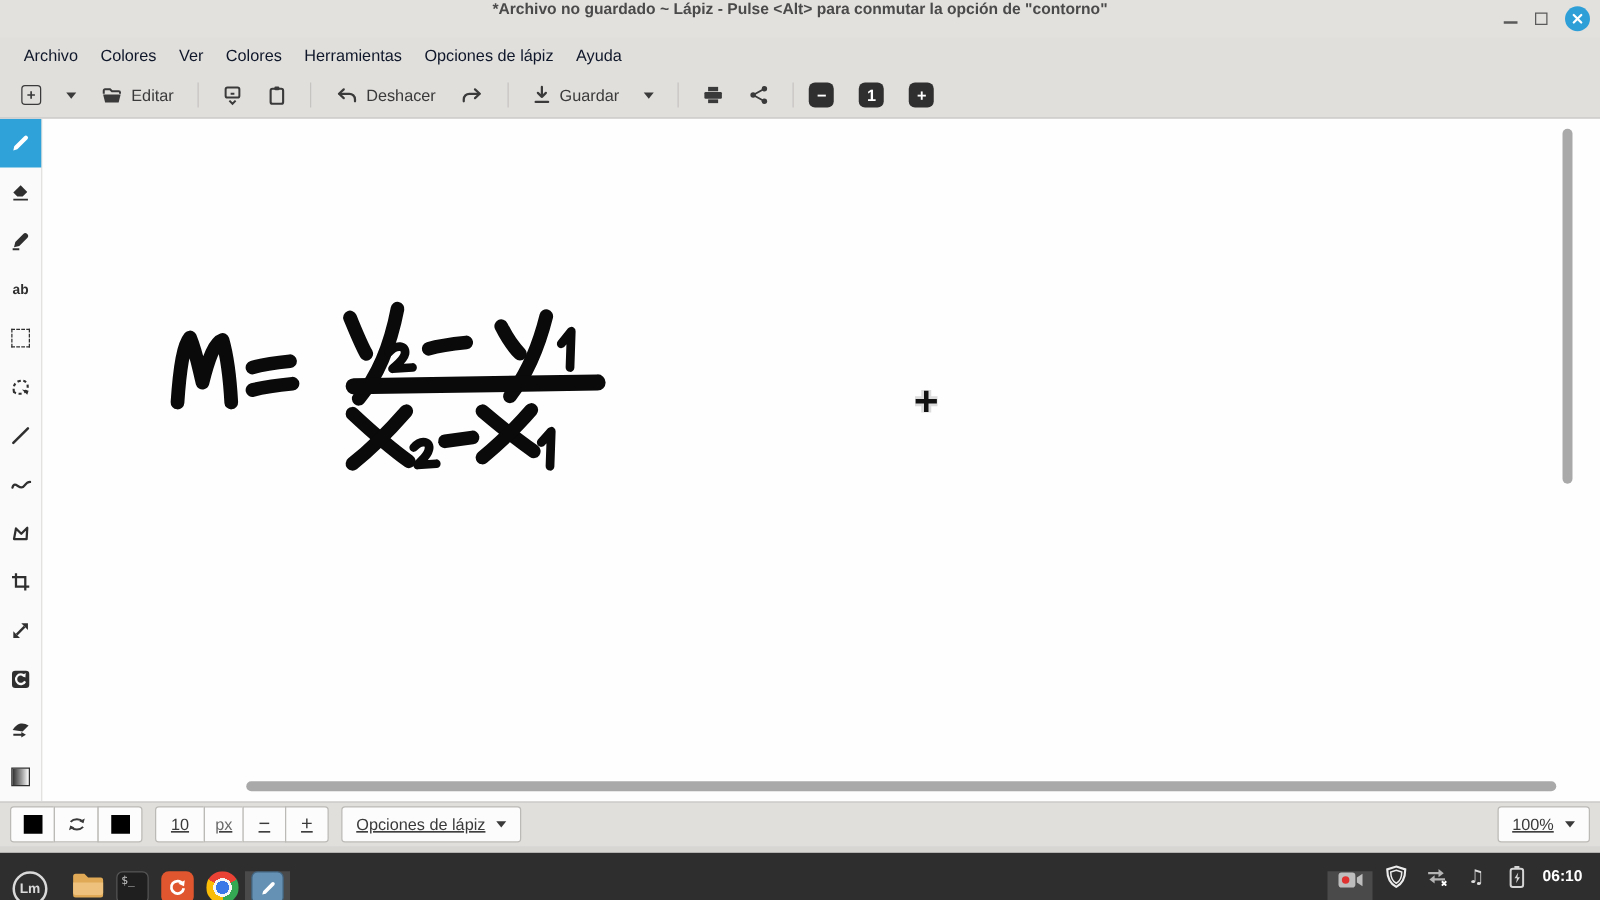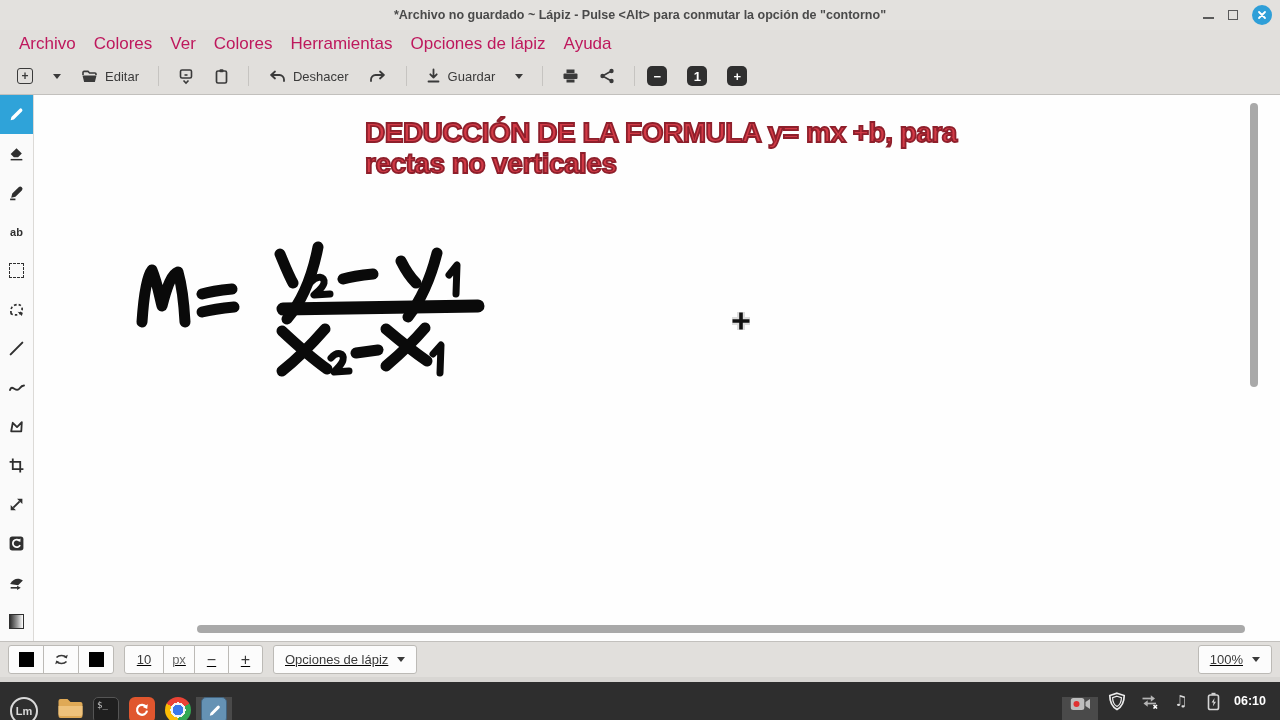--- a/index.html
+++ b/index.html
@@ -1,30 +1,30 @@
 <!DOCTYPE html>
 <html><head>
 <meta charset="utf-8">
 <style>
   * { margin:0; padding:0; box-sizing:border-box; }
   html,body { width:1280px; height:720px; overflow:hidden; font-family:"Liberation Sans", sans-serif; }
   .app { height:682px; display:flex; flex-direction:column; background:#e1dfdc; }
 
   
-  .titlebar { height:30px; display:flex; align-items:center; position:relative; background:#e3e1de; }
+  .titlebar { height:30px; display:flex; position:relative; background:#e3e1de; }
   .titlebar .title { flex:1; text-align:center; font-size:12.5px; font-weight:bold; color:#4a4a4a; }
   .win-controls { position:absolute; right:8px; top:0; height:30px; display:flex; align-items:center; gap:14px; }
   .minimize-bar { width:11px; height:2px; background:#5a5a5a; margin-top:6px; }
   .restore-sq { width:10px; height:10px; border:1.6px solid #5a5a5a; position:relative; background:#e3e1de; }
   .restore-sq::after { content:""; position:absolute; right:-4px; top:-4px; width:8px; height:8px; border:1.6px solid #8a8a8a; z-index:-1; }
   .close-btn { width:20px; height:20px; border-radius:50%; background:#2f9fd8; display:flex; align-items:center; justify-content:center; }
 
   
   .menubar { height:28px; display:flex; align-items:center; padding-left:10px; gap:0; }
-  .menu-item { font-size:17px; color:#be185d; padding:4px 9px; cursor:default; }
+  .menu-item { font-size:13px; color:#0f172a; padding:4px 9px; cursor:default; }
 
   
   .toolbar { height:37px; display:flex; align-items:center; padding:0 10px; gap:6px; border-bottom:1px solid #c2c0bd; }
   .tbtn { display:flex; align-items:center; gap:7px; padding:4px 7px; border-radius:3px; color:#3a3a3a; font-size:13px; }
   .tsep { width:1px; height:20px; background:#c6c4c1; margin:0 6px; }
   .caret { width:0; height:0; border-left:4px solid transparent; border-right:4px solid transparent; border-top:5px solid #3a3a3a; }
   .newdoc-sq { width:16px; height:16px; border:1.7px solid #3a3a3a; border-radius:3px; display:flex; align-items:center; justify-content:center; font-size:12px; font-weight:bold; line-height:1; color:#3a3a3a; }
   .dark-sq-btn { width:20px; height:20px; background:#2f2f2f; border-radius:5px; color:#fff; display:flex; align-items:center; justify-content:center; font-size:13px; font-weight:bold; line-height:1; }
   .ticon { display:flex; align-items:center; justify-content:center; }
 
@@ -281,24 +281,20 @@
             <path d="M2.5 13 H9" stroke="currentColor" stroke-width="1.5"></path>
             <path d="M12 13 L8.5 11 v4 Z" fill="currentColor"></path>
           </svg>
       </div>
       <div class="tool">
         <span class="grad-sq"></span>
       </div>
     </div>
 
     <div class="canvas">
-      <div class="heading">
-        <div>DEDUCCIÓN DE LA FORMULA  y= mx +b, para</div>
-        <div>rectas no verticales</div>
-      </div>
 
       <svg class="formula-svg" width="400" height="165" viewBox="0 0 400 165">
         <g stroke="#0a0a0a" stroke-width="11" stroke-linecap="round" stroke-linejoin="round" fill="none">
           <path d="M22 92 C24 62 27 46 32 40 C37 52 39 64 42 76 C47 56 52 44 58 42 C62 56 64 74 65 92"></path>
           <path d="M82 64 C92 61 102 60 112 59"></path>
           <path d="M82 82 C94 79 104 78 114 77"></path>
           <path d="M160 24 C165 36 169 46 173 53"></path>
           <path d="M198 17 C193 43 183 70 167 89"></path>
           <path d="M191 52 C197 45 205 46 204 53 C203 58 197 62 194 65 L210 64" stroke-width="7"></path>
           <path d="M223 49 C233 46 243 45 253 44"></path>

